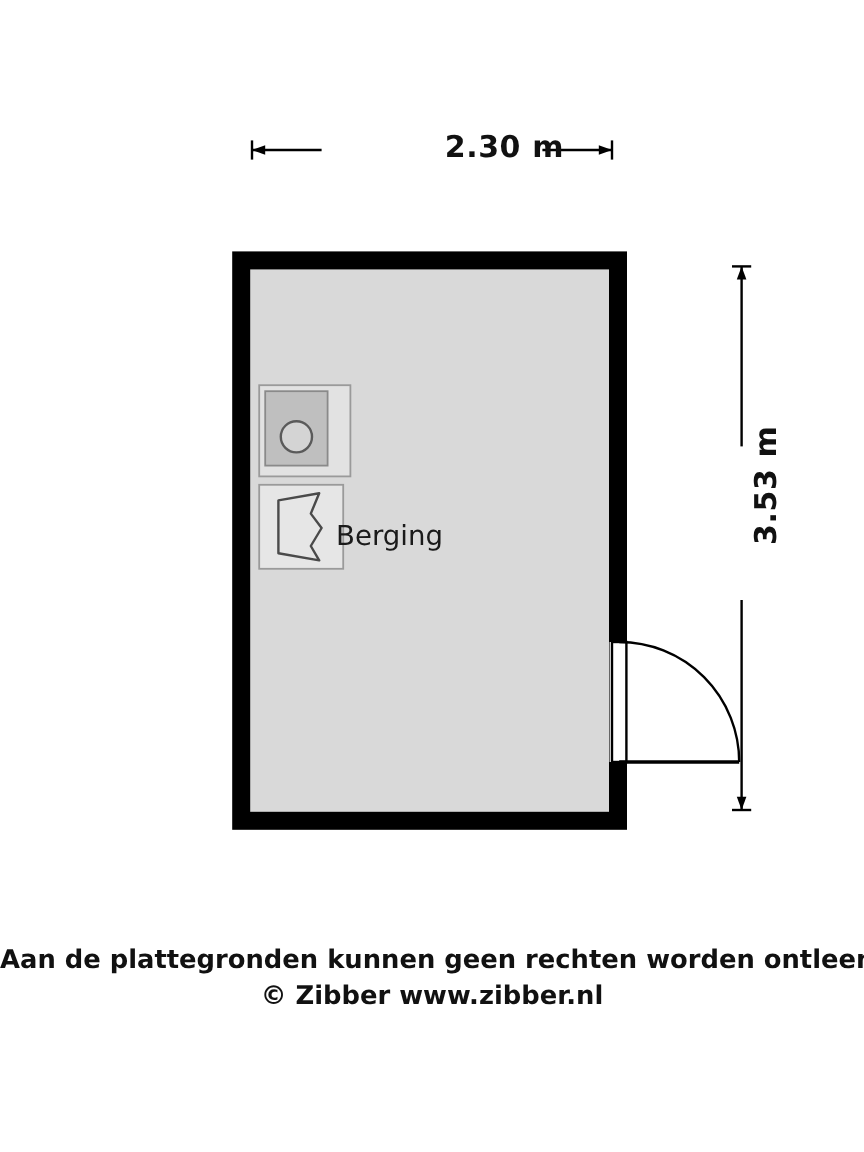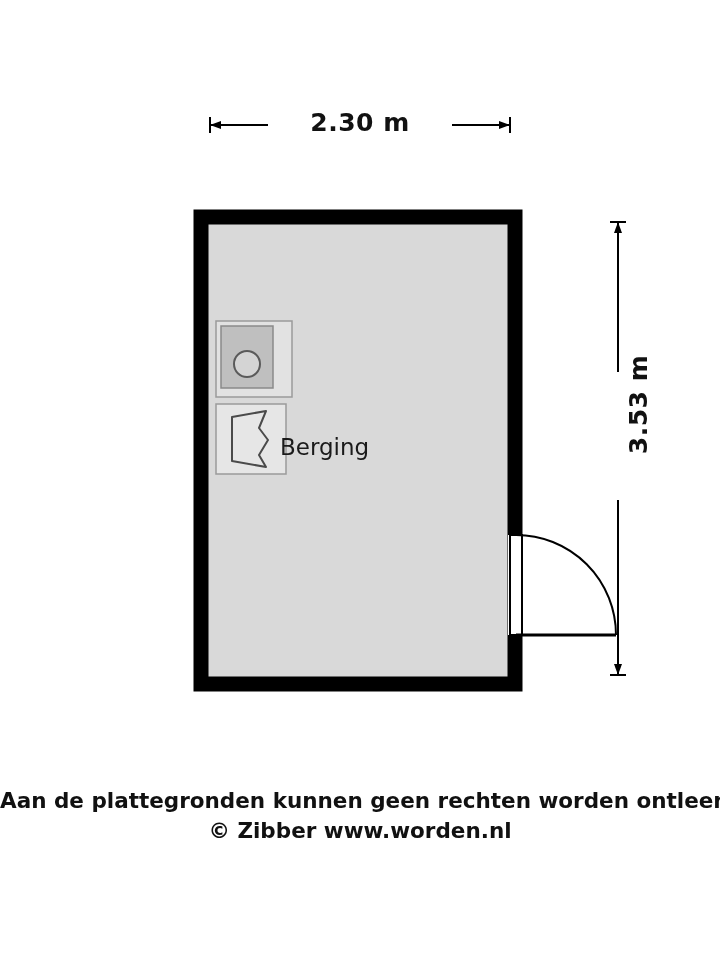--- a/index.html
+++ b/index.html
@@ -23,21 +23,21 @@
     width: 720px;
     height: 960px;
   }
 
   
   .dim-top-label {
     position: absolute;
     left: 250px;
     top: 108px;
     width: 220px;
-    text-align: center;
+    text-align: right;
     font-size: 25px;
     font-weight: bold;
     letter-spacing: 0.5px;
     color: #111111;
   }
 
   
   .dim-right-label {
     position: absolute;
     left: 568px;
@@ -133,14 +133,14 @@
 </svg>
 
 <div class="dim-top-label">2.30 m</div>
 
 <div class="dim-right-label">3.53 m</div>
 
 <div class="room-label">Berging</div>
 
 <div class="footer">
   <div class="footer-line1">Aan de plattegronden kunnen geen rechten worden ontleend</div>
-  <div class="footer-line2">© Zibber www.worden.nl</div>
+  <div class="footer-line2">© Zibber www.zibber.nl</div>
 </div>
 
 </body></html>

